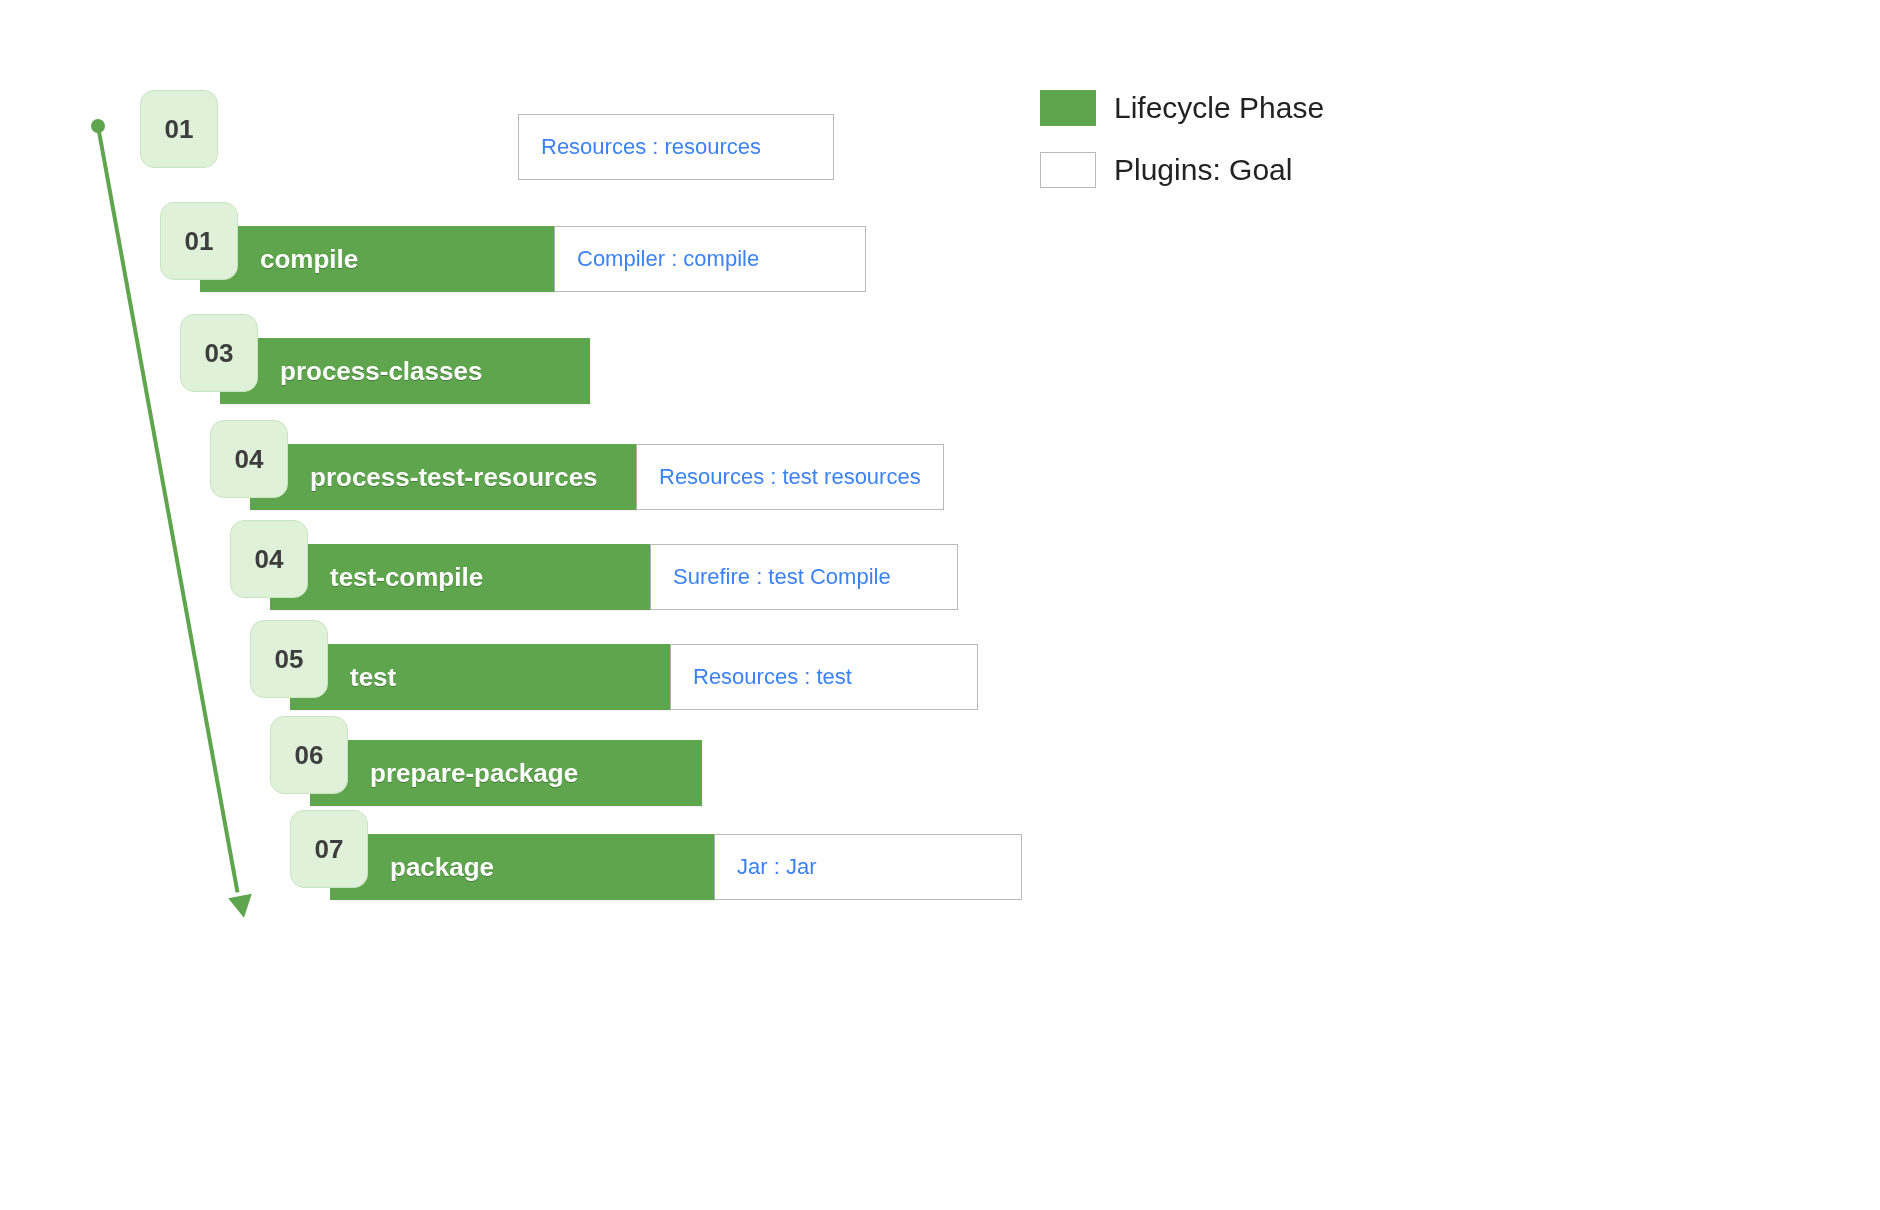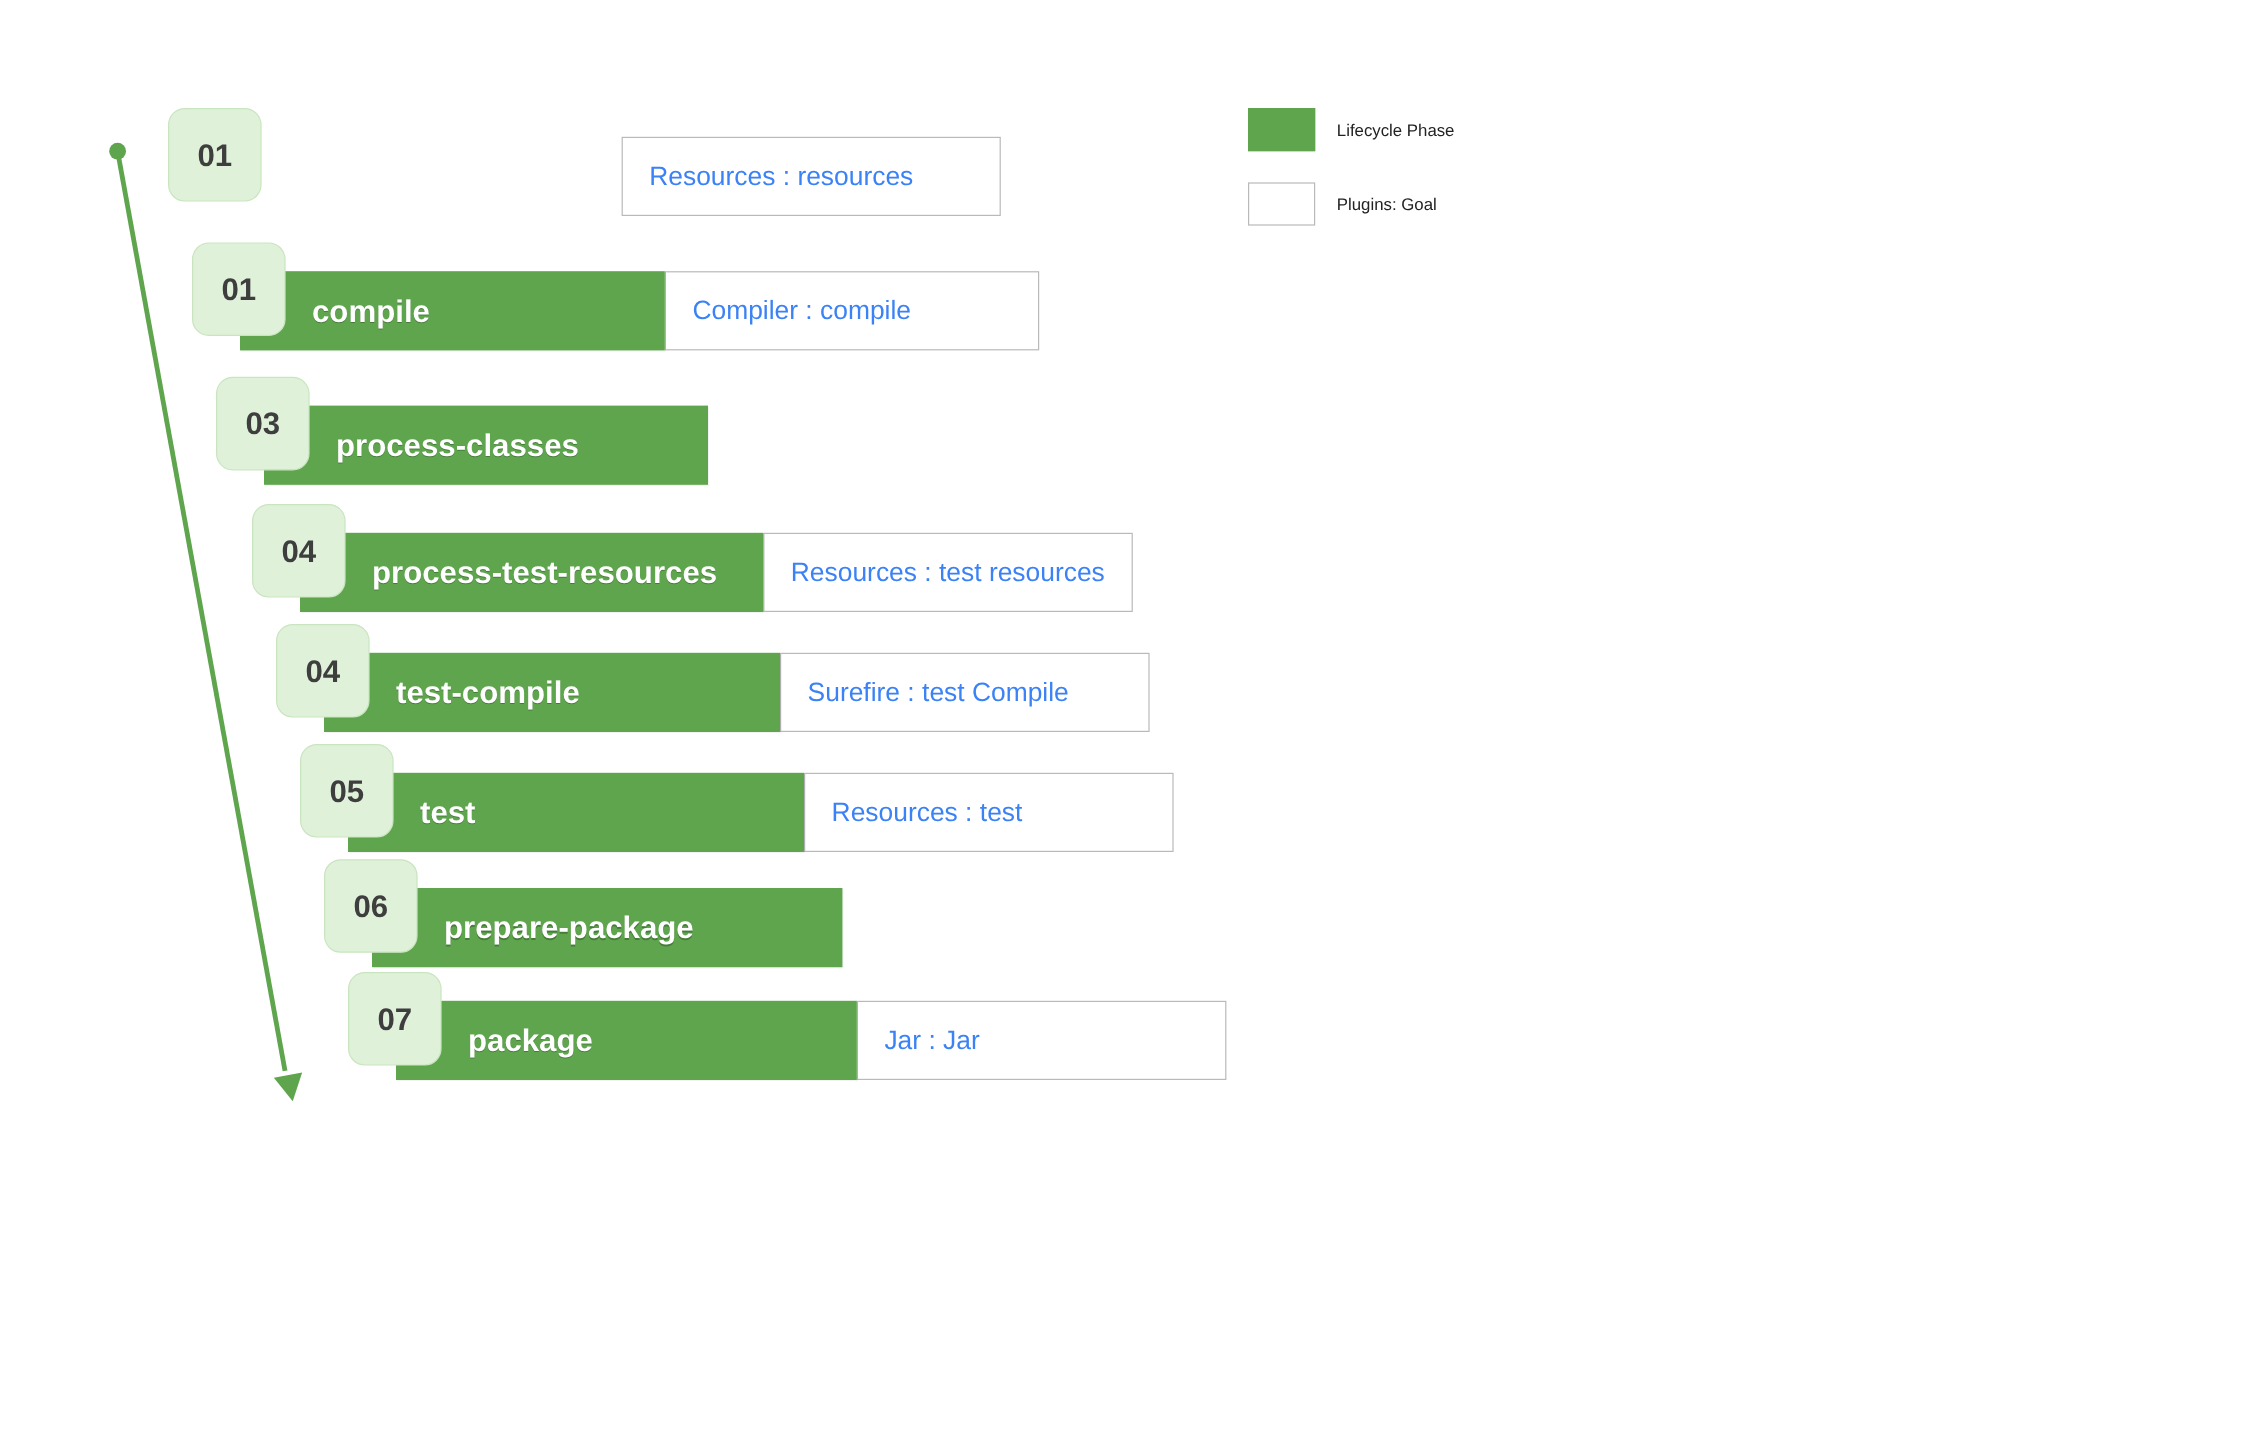--- a/index.html
+++ b/index.html
@@ -107,21 +107,21 @@
     gap: 18px;
     margin-bottom: 26px;
   }
   .swatch {
     width: 56px;
     height: 36px;
     border: 1px solid #b9b9b9;
   }
   .swatch.green { background: #5ea54d; border-color: #5ea54d; }
   .swatch.white { background: #ffffff; }
-  .legend-label { font-size: 14px; color: #222; }
+  .legend-label { font-size: 30px; color: #222; }
 </style>
 </head>
 <body>
 
 <div class="canvas">
 
   <div class="arrow-dot" id="arrow-dot" style="left: 91px; top: 119px;"></div>
   <div class="arrow-line" id="arrow-line" style="left: 98px; top: 124px; width: 778.82px; height: 4px; transform-origin: 0px 50%; transform: rotate(79.6822deg);"></div>
   <div class="arrow-head" id="arrow-head" style="left: 228px; top: 896px; transform-origin: 50% 0px; transform: rotate(-10.3178deg);"></div>
 

